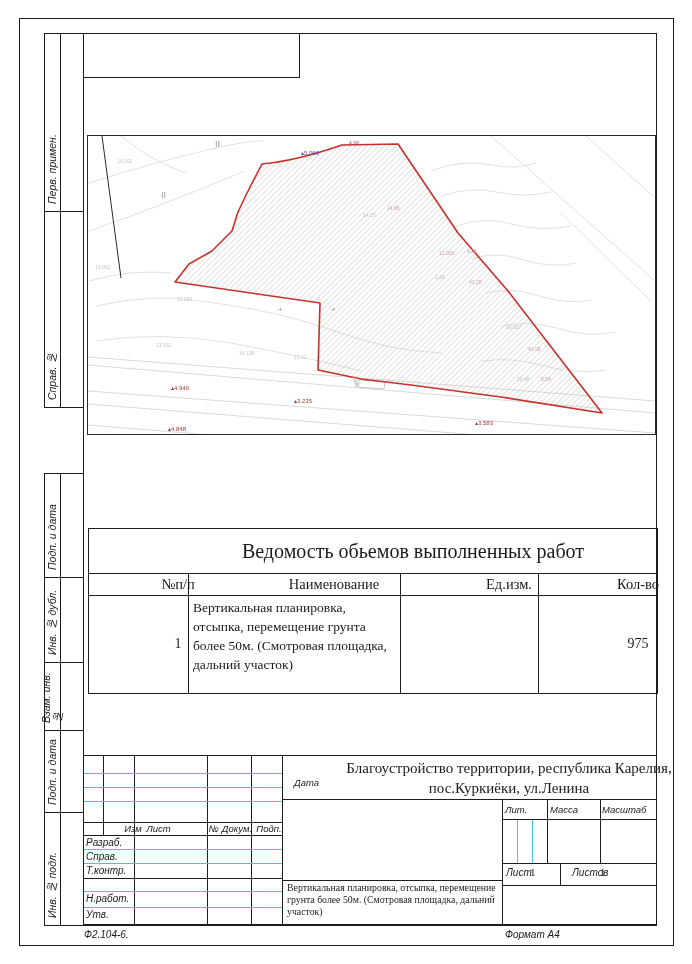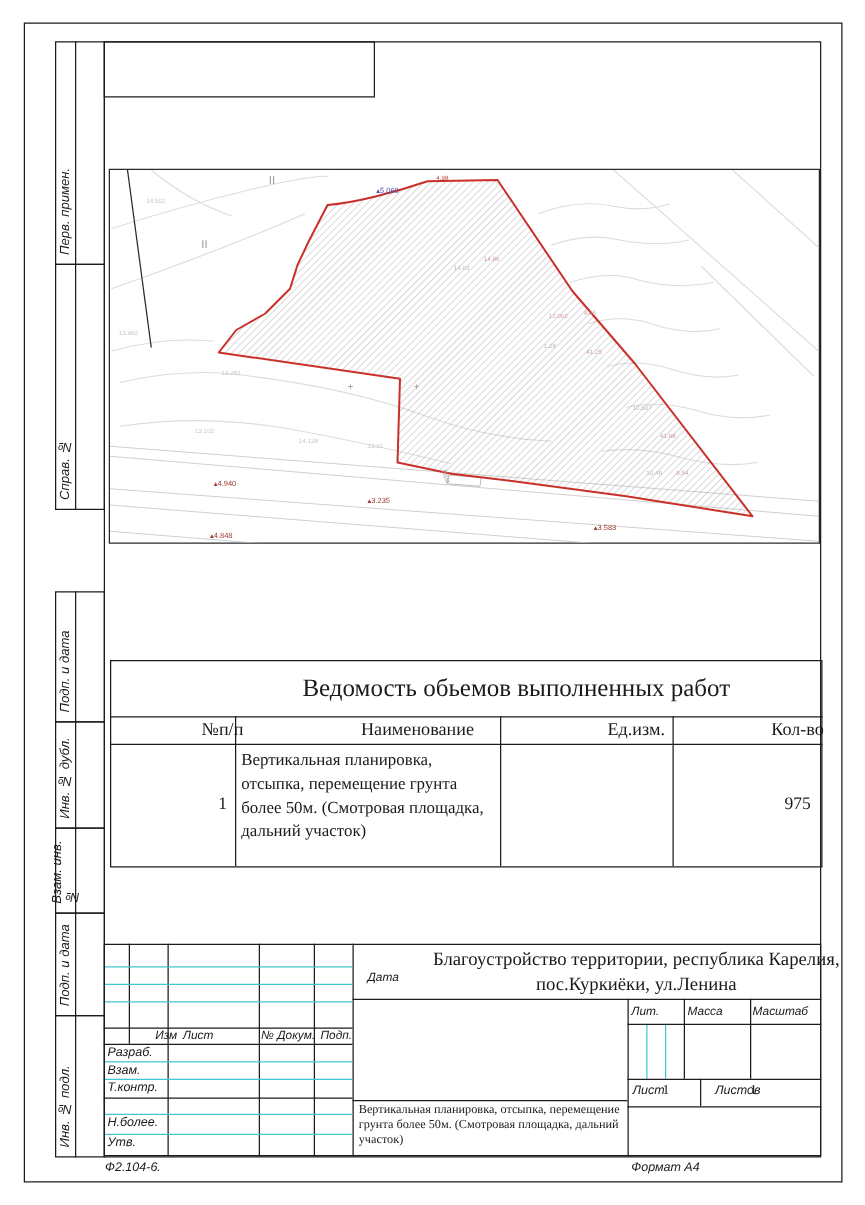--- a/index.html
+++ b/index.html
@@ -178,23 +178,23 @@
   <div class="hl" style="left:502px;top:863px;width:155px;"></div>
   <div class="hl" style="left:502px;top:885px;width:155px;"></div>
   <div class="hl" style="left:282px;top:880px;width:220px;"></div>
 
   <div class="ctr it" style="left:83px;top:822px;width:20px;height:13px;font-size:9.5px;">Изм</div>
   <div class="ctr it" style="left:103px;top:822px;width:31px;height:13px;font-size:9.5px;">Лист</div>
   <div class="ctr it" style="left:134px;top:822px;width:73px;height:13px;font-size:9.5px;padding-left:20px;">№ Докум.</div>
   <div class="ctr it" style="left:207px;top:822px;width:44px;height:13px;font-size:9.5px;">Подп.</div>
   <div class="ctr it" style="left:251px;top:776px;width:31px;height:13px;font-size:9.5px;">Дата</div>
   <div class="lft it" style="left:86px;top:836px;width:47px;height:13px;font-size:10px;">Разраб.</div>
-  <div class="lft it" style="left:86px;top:850px;width:47px;height:13px;font-size:10px;">Взам.</div>
+  <div class="lft it" style="left:86px;top:850px;width:47px;height:13px;font-size:10px;">Справ.</div>
   <div class="lft it" style="left:86px;top:864px;width:47px;height:13px;font-size:10px;">Т.контр.</div>
-  <div class="lft it" style="left:86px;top:892px;width:47px;height:13px;font-size:10px;">Н.более.</div>
+  <div class="lft it" style="left:86px;top:892px;width:47px;height:13px;font-size:10px;">Н.работ.</div>
   <div class="lft it" style="left:86px;top:908px;width:47px;height:13px;font-size:10px;">Утв.</div>
 
   <div class="ctr ser" style="left:283px;top:758px;width:372px;height:21px;font-size:15px;">Благоустройство территории, республика Карелия,</div>
   <div class="ctr ser" style="left:283px;top:779px;width:372px;height:19px;font-size:15px;">пос.Куркиёки, ул.Ленина</div>
   <div class="lft it" style="left:505px;top:803px;width:40px;height:13px;font-size:9.5px;">Лит.</div>
   <div class="lft it" style="left:550px;top:803px;width:48px;height:13px;font-size:9.5px;">Масса</div>
   <div class="lft it" style="left:602px;top:803px;width:54px;height:13px;font-size:9.5px;">Масштаб</div>
   <div class="lft it" style="left:506px;top:865px;width:30px;height:15px;font-size:10px;">Лист</div>
   <div class="lft ser" style="left:530px;top:864px;width:14px;height:16px;font-size:11px;">1</div>
   <div class="lft it" style="left:572px;top:865px;width:40px;height:15px;font-size:10px;">Листов</div>

